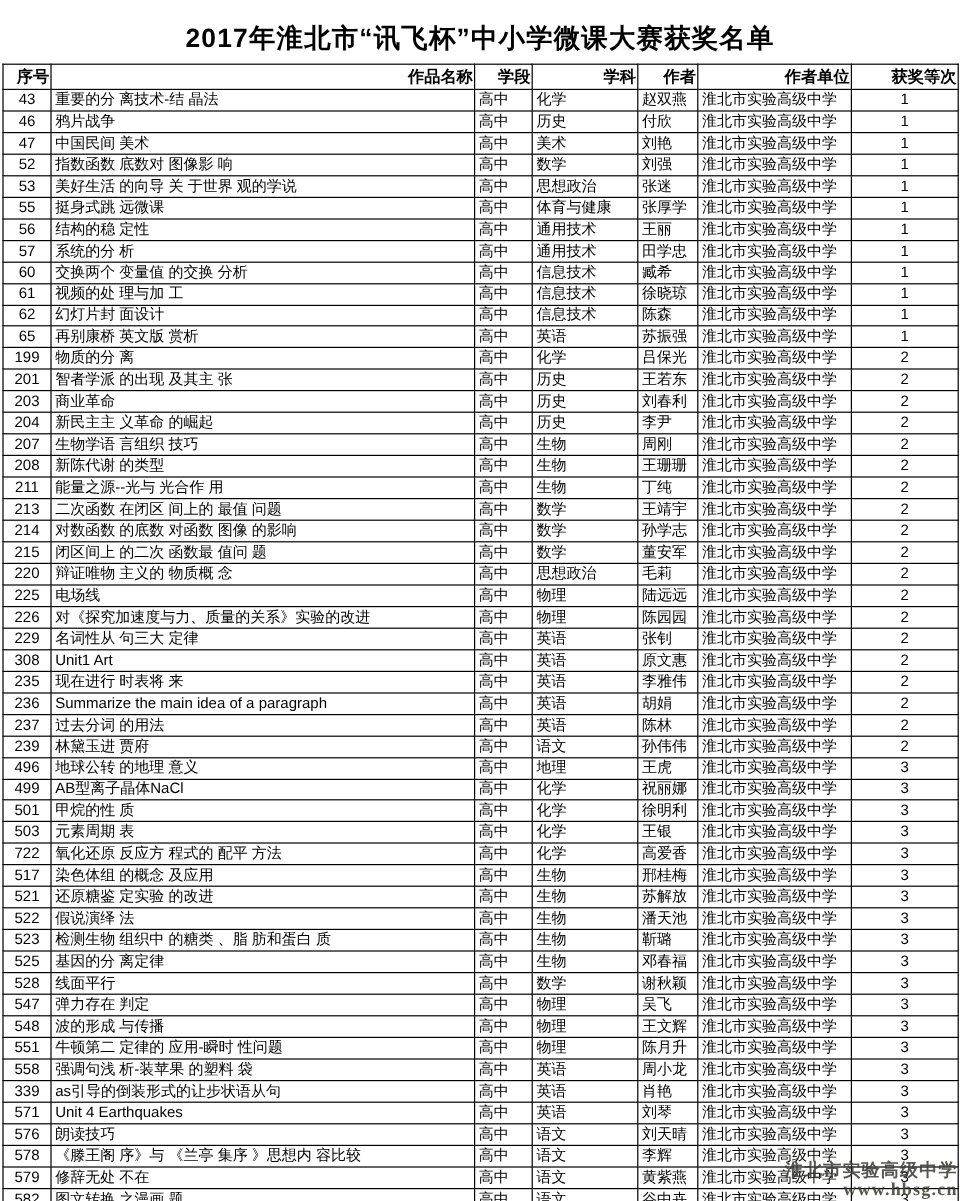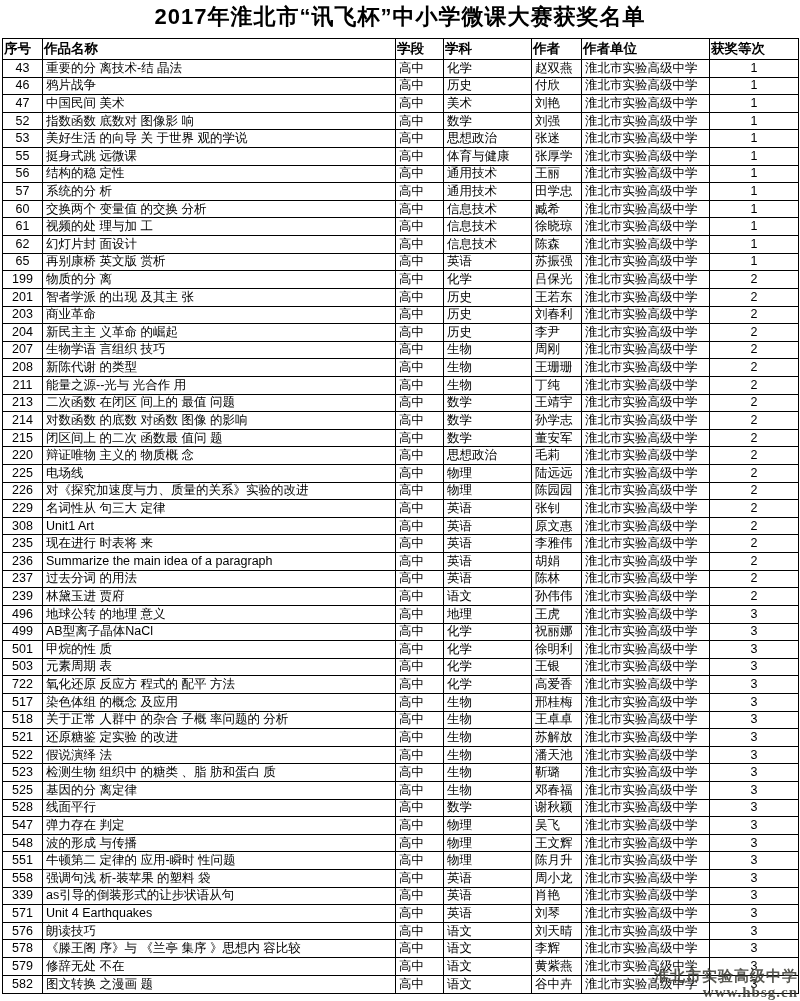--- a/index.html
+++ b/index.html
@@ -8,21 +8,21 @@
     width: 800px;
     height: 1001px;
     margin: 0 auto;
     background: #ffffff;
     overflow: hidden;
     font-family: "Liberation Sans", sans-serif;
     color: #000;
   }
   .doc-title {
     height: 36px;
-    padding-top: 2px;
+    padding-top: 17px;
     text-align: center;
     font-size: 22px;
     font-weight: bold;
     letter-spacing: 1px;
     white-space: nowrap;
   }
   table.awards {
     border-collapse: collapse;
     table-layout: fixed;
     width: 796px;
@@ -33,21 +33,21 @@
     border: 1px solid #000;
     padding: 0 3px;
     white-space: nowrap;
     overflow: hidden;
     line-height: 1.05;
   }
   table.awards th {
     font-size: 13.5px;
     font-weight: bold;
     height: 20px;
-    text-align: left;
+    text-align: right;
     padding: 0 1px;
   }
   table.awards td { font-size: 12.5px; }
   td.col0, td.col6 { text-align: center; }
   td.col1, td.col2, td.col3, td.col4, td.col5 { text-align: left; }
   col.c0 { width: 40px; }
   col.c1 { width: 353px; }
   col.c2 { width: 48px; }
   col.c3 { width: 88px; }
   col.c4 { width: 50px; }
@@ -432,29 +432,20 @@
         <tr>
           <td class="col0">517</td>
           <td class="col1">染色体组 的概念 及应用</td>
           <td class="col2">高中</td>
           <td class="col3">生物</td>
           <td class="col4">邢桂梅</td>
           <td class="col5">淮北市实验高级中学</td>
           <td class="col6">3</td>
         </tr>
         <tr>
-          <td class="col0">518</td>
-          <td class="col1">关于正常 人群中 的杂合 子概 率问题的 分析</td>
-          <td class="col2">高中</td>
-          <td class="col3">生物</td>
-          <td class="col4">王卓卓</td>
-          <td class="col5">淮北市实验高级中学</td>
-          <td class="col6">3</td>
-        </tr>
-        <tr>
           <td class="col0">521</td>
           <td class="col1">还原糖鉴 定实验 的改进</td>
           <td class="col2">高中</td>
           <td class="col3">生物</td>
           <td class="col4">苏解放</td>
           <td class="col5">淮北市实验高级中学</td>
           <td class="col6">3</td>
         </tr>
         <tr>
           <td class="col0">522</td>

